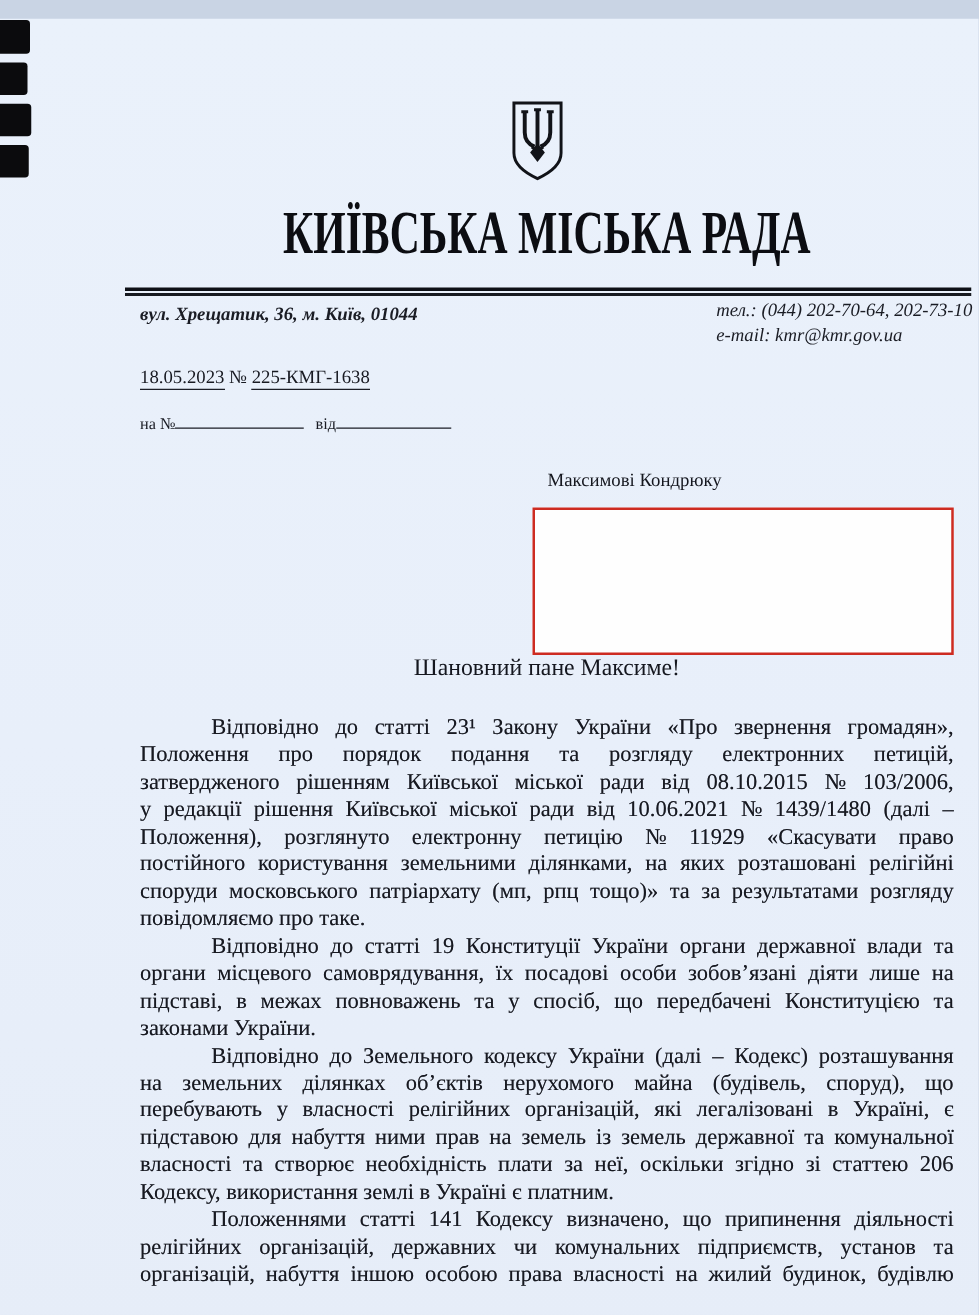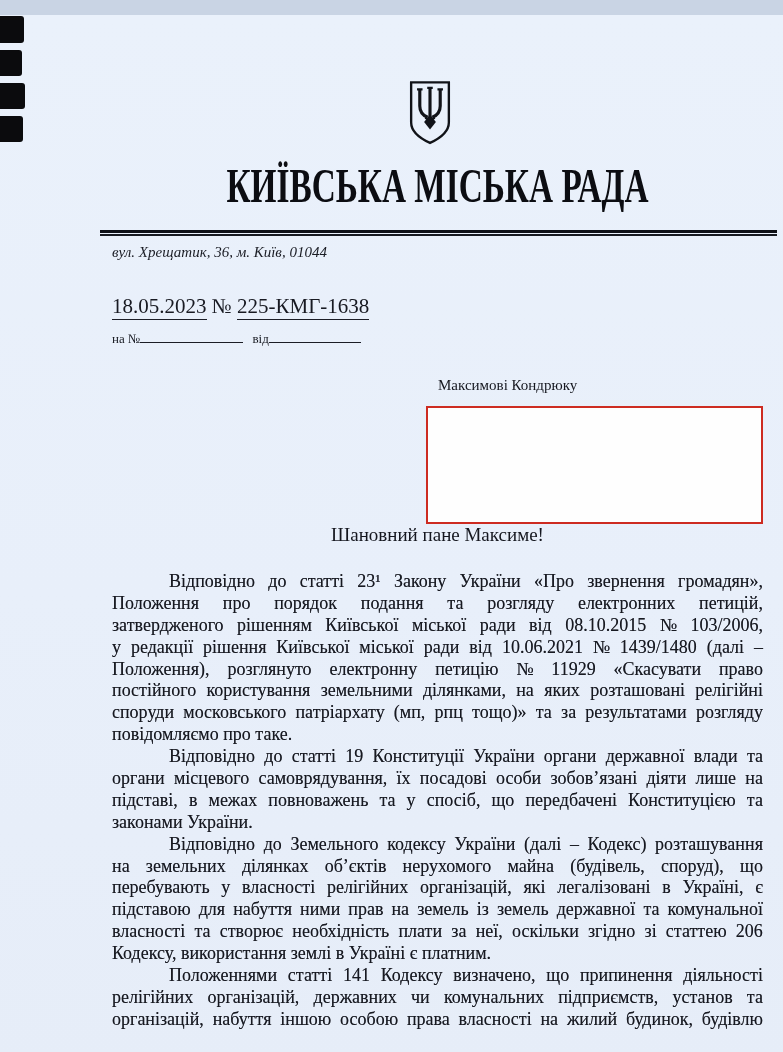--- a/index.html
+++ b/index.html
@@ -52,34 +52,35 @@
     left: 100px; top: 215px;
     width: 677px; height: 7px;
     background: linear-gradient(#0e1016 0 3px, transparent 3px 4.5px, #171a21 4.5px 6.5px, transparent 6.5px);
   }
   .addr {
     position: absolute;
     left: 112px; top: 229px;
     font-style: italic;
     font-size: 15px;
     color: #1a1c24;
+    font-weight: bold;
   }
   .contacts-right {
     position: absolute;
     left: 573px; top: 224px;
     font-style: italic;
     font-size: 15px;
     line-height: 20px;
     color: #1a1c24;
     white-space: nowrap;
   }
   .refline {
     position: absolute;
     left: 112px; top: 279px;
-    font-size: 21px;
+    font-size: 15px;
     white-space: nowrap;
   }
   .refline .u { border-bottom: 1.5px solid #1b1d26; padding-bottom: 1px; }
   .replyline {
     position: absolute;
     left: 112px; top: 313px;
     font-size: 13px;
     white-space: nowrap;
   }
   .blank {
@@ -142,20 +143,24 @@
     <path d="M30 44 L37.5 53.5 L30 63 L22.5 53.5 Z" fill="#111318"></path>
     <path d="M24 48 Q30 52 36 48" fill="none" stroke="#111318" stroke-width="3"></path>
   </svg>
 
   <div class="org-title">КИЇВСЬКА МІСЬКА РАДА</div>
 
   <div class="rule"></div>
 
   <div class="addr">вул. Хрещатик, 36, м. Київ, 01044</div>
 
+  <div class="contacts-right">
+    <div>тел.: (044) 202-70-64,  202-73-10</div>
+    <div>e-mail: kmr@kmr.gov.ua</div>
+  </div>
 
   <div class="refline"><span class="u">18.05.2023</span> <span>№</span> <span class="u">225-КМГ-1638</span></div>
 
   <div class="replyline"><span>на №</span><span class="blank b1"></span><span>від</span><span class="blank b2"></span></div>
 
   <div class="addressee">Максимові Кондрюку</div>
 
   <div class="redaction-box"></div>
 
   <div class="salutation">Шановний пане Максиме!</div>

